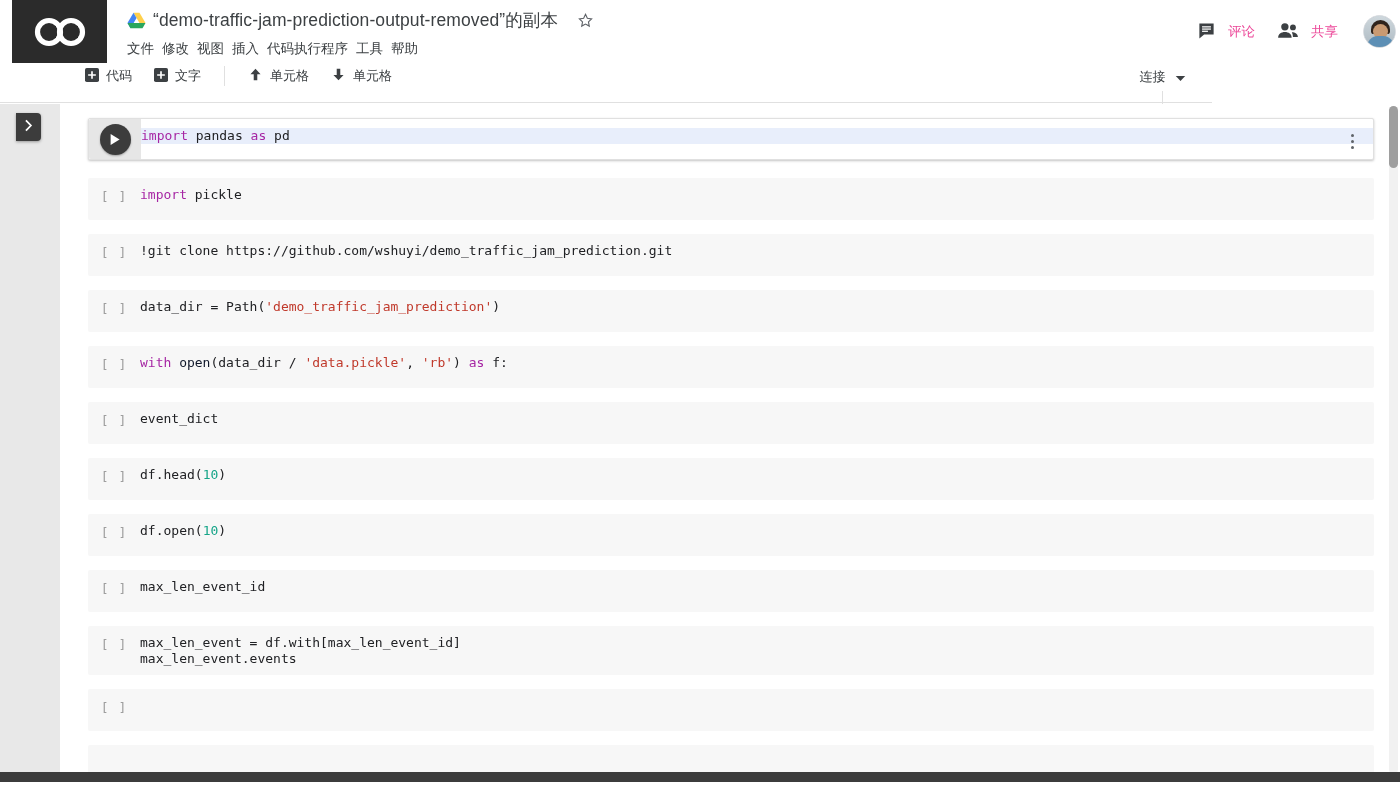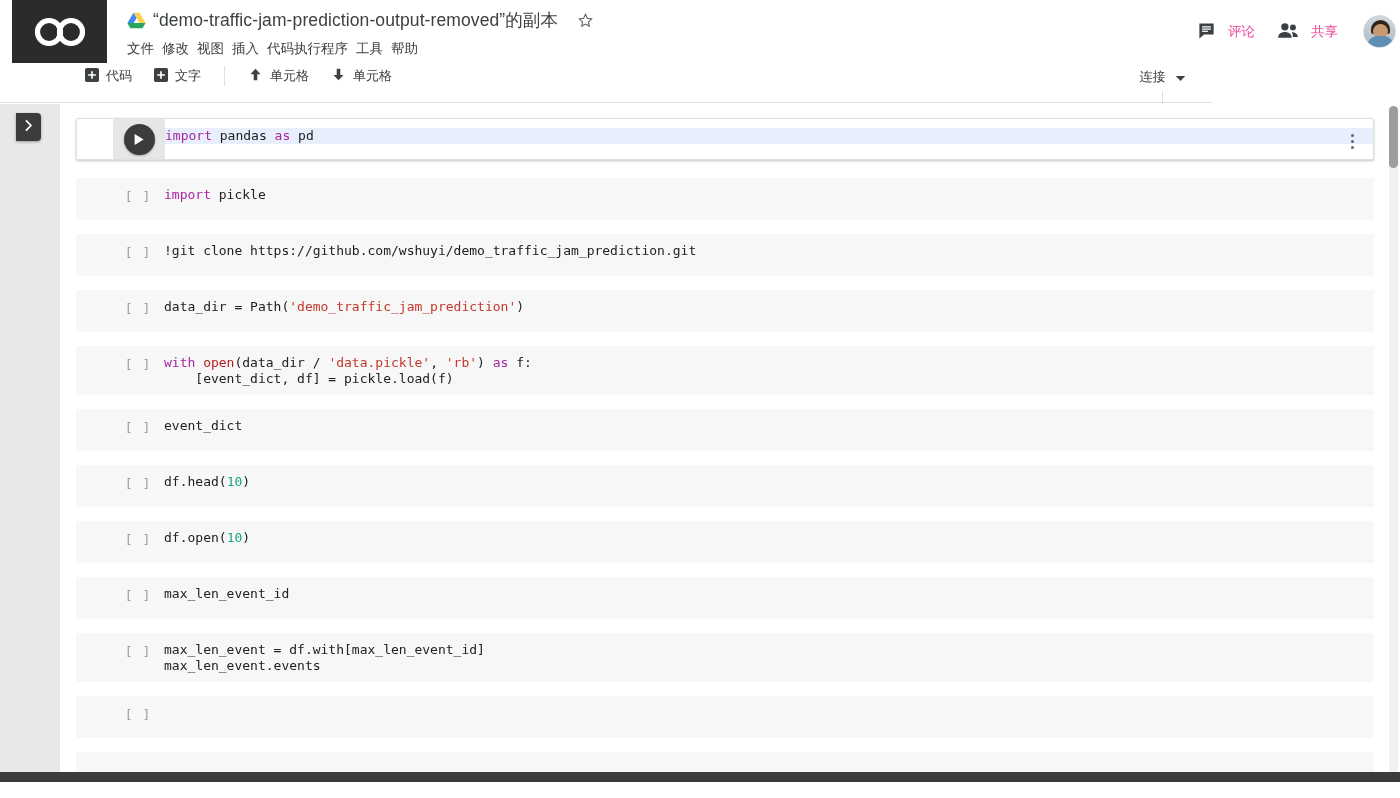--- a/index.html
+++ b/index.html
@@ -92,22 +92,22 @@
   }
 
   .notebook {
     position:absolute; left:60px; top:104px; width:1330px; height:672px;
     background:#fff; overflow:hidden;
   }
   .cells { padding:14px 16px 0 16px; }
 
   
   .cell {
-    position:relative; margin:0 0 14px 0; display:flex;
-    background:#f7f7f7; border-radius:2px; min-height:42px;padding-left:36px;
+    position:relative; margin:0 0 14px 12px; display:flex;
+    background:#f7f7f7; border-radius:2px; min-height:42px;
   }
   .cell.selected {
     background:#fff; border:1px solid #e0e0e0; border-radius:2px;
     box-shadow:0 1px 3px rgba(0,0,0,.14), 0 1px 2px rgba(0,0,0,.10);
     margin-bottom:18px;
   }
   .gutter-col {
     flex:0 0 52px; display:flex; align-items:flex-start; justify-content:center;
     padding-top:11px; user-select:none;
   }
@@ -123,21 +123,21 @@
   }
   .code-col { flex:1 1 auto; padding:9px 0 9px 0; min-width:0; position:relative; }
   .code-line {
     font-family:"DejaVu Sans Mono", monospace; font-size:13px; line-height:15.6px;
     color:#202124; white-space:pre; padding:0 8px 0 0;
   }
   .cell.selected .code-line.active { background:#e8eefb; }
   .kw   { color:#a626a4; }
   .str  { color:#c0392b; }
   .num  { color:#17a589; }
-  .bi   { color:#b91c1c;text-align:right; }
+  .bi   { color:#0f172a;text-align:right; }
   .fn   { color:#202124; }
   .more-btn {
     position:absolute; right:8px; top:9px; width:26px; height:26px;
     display:flex; align-items:center; justify-content:center; cursor:default;
   }
   .dot3 { display:flex; flex-direction:column; gap:3px; align-items:center; }
   .dot3 i { width:3px; height:3px; background:#5f6368; border-radius:50%; display:block; }
 
   
   .vscroll {
@@ -367,21 +367,20 @@
           <div class="code-col">
             <div class="code-line"><span class="fn">data_dir = Path(</span><span class="str">'demo_traffic_jam_prediction'</span><span class="fn">)</span></div>
           </div>
         </div>
         <div class="cell">
           <div class="gutter-col">
             <span class="prompt">[ ]</span>
           </div>
           <div class="code-col">
             <div class="code-line"><span class="kw">with </span><span class="bi">open</span><span class="fn">(data_dir / </span><span class="str">'data.pickle'</span><span class="fn">, </span><span class="str">'rb'</span><span class="fn">) </span><span class="kw">as </span><span class="fn">f:</span></div>
-            <div class="code-line"><span class="fn">    [event_dict, df] = pickle.load(f)</span></div>
           </div>
         </div>
         <div class="cell">
           <div class="gutter-col">
             <span class="prompt">[ ]</span>
           </div>
           <div class="code-col">
             <div class="code-line"><span class="fn">event_dict</span></div>
           </div>
         </div>

